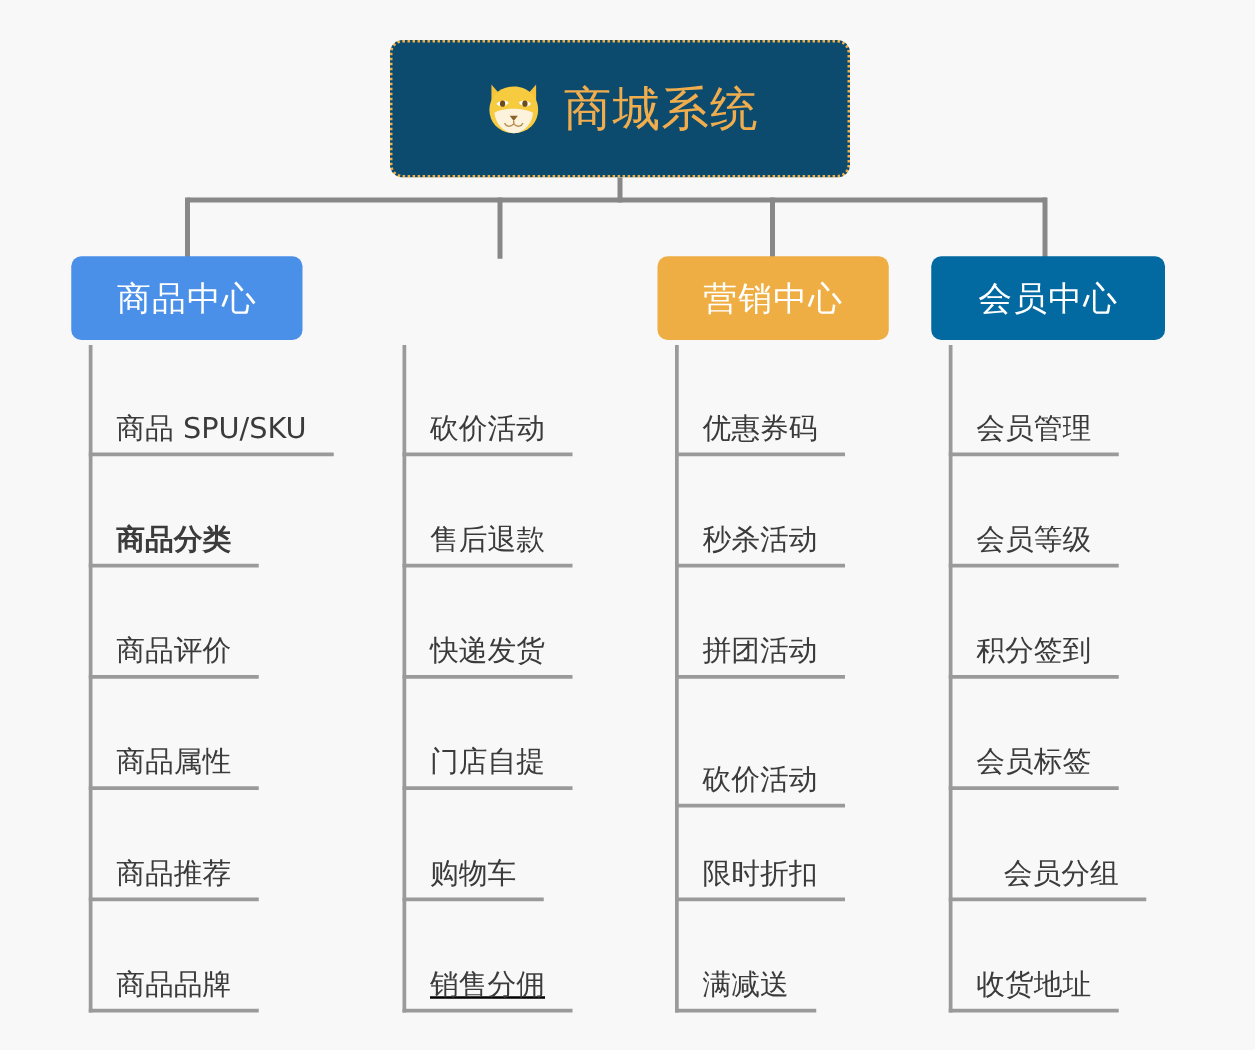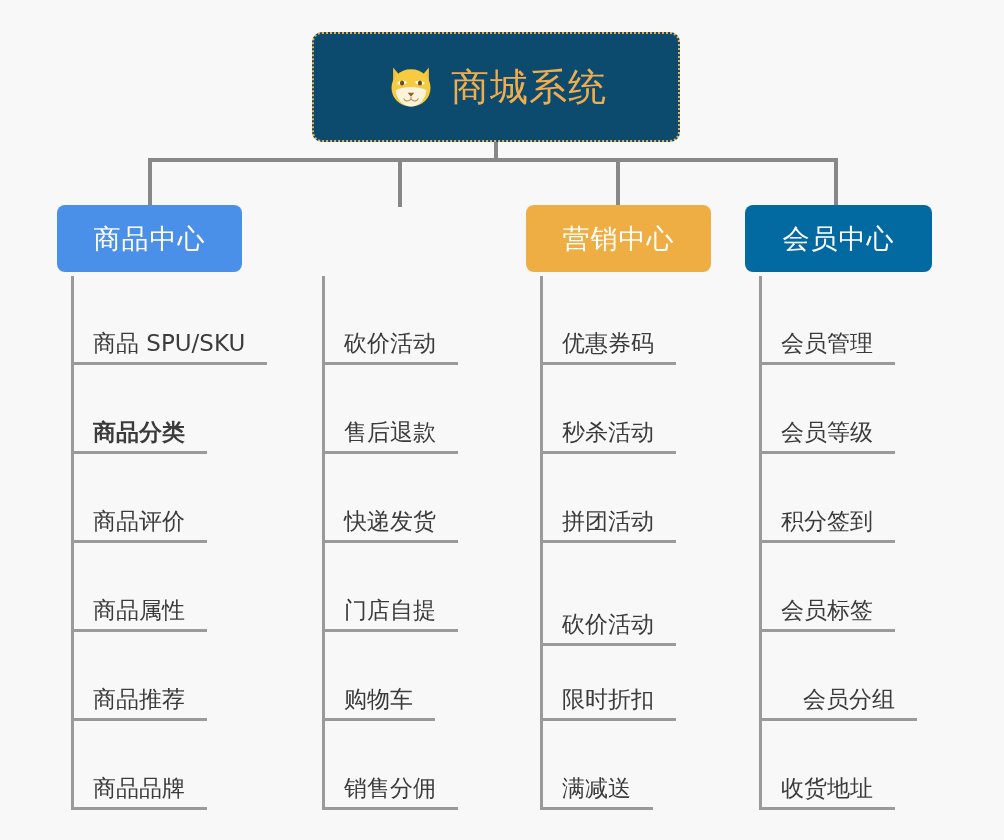--- a/index.html
+++ b/index.html
@@ -173,21 +173,21 @@
     </div>
     <div class="leaf-item" style="top: 178px; border-bottom-color: rgb(154, 154, 154);">
       <span class="leaf-label" style="color: rgb(59, 59, 59);">快递发货</span>
     </div>
     <div class="leaf-item" style="top: 267px; border-bottom-color: rgb(154, 154, 154);">
       <span class="leaf-label" style="color: rgb(59, 59, 59);">门店自提</span>
     </div>
     <div class="leaf-item" style="top: 356px; border-bottom-color: rgb(154, 154, 154);">
       <span class="leaf-label" style="color: rgb(59, 59, 59);">购物车</span>
     </div>
-    <div class="leaf-item" style="top: 445px; border-bottom-color: rgb(154, 154, 154);">
+    <div class="leaf-item" style="top: 445px; border-bottom-color: rgb(154, 154, 154); text-decoration: underline;">
       <span class="leaf-label" style="color: rgb(59, 59, 59);">销售分佣</span>
     </div>
   </div>
 
   <div class="branch-head" style="left: 526px; width: 185px; background: rgb(238, 174, 67);">
     <span>营销中心</span>
   </div>
   <div class="leaf-col" style="left:540px;">
     <div class="leaf-spine" style="height: 534px; background: rgb(154, 154, 154);"></div>
     <div class="leaf-item" style="top: 0px; border-bottom-color: rgb(154, 154, 154);">

